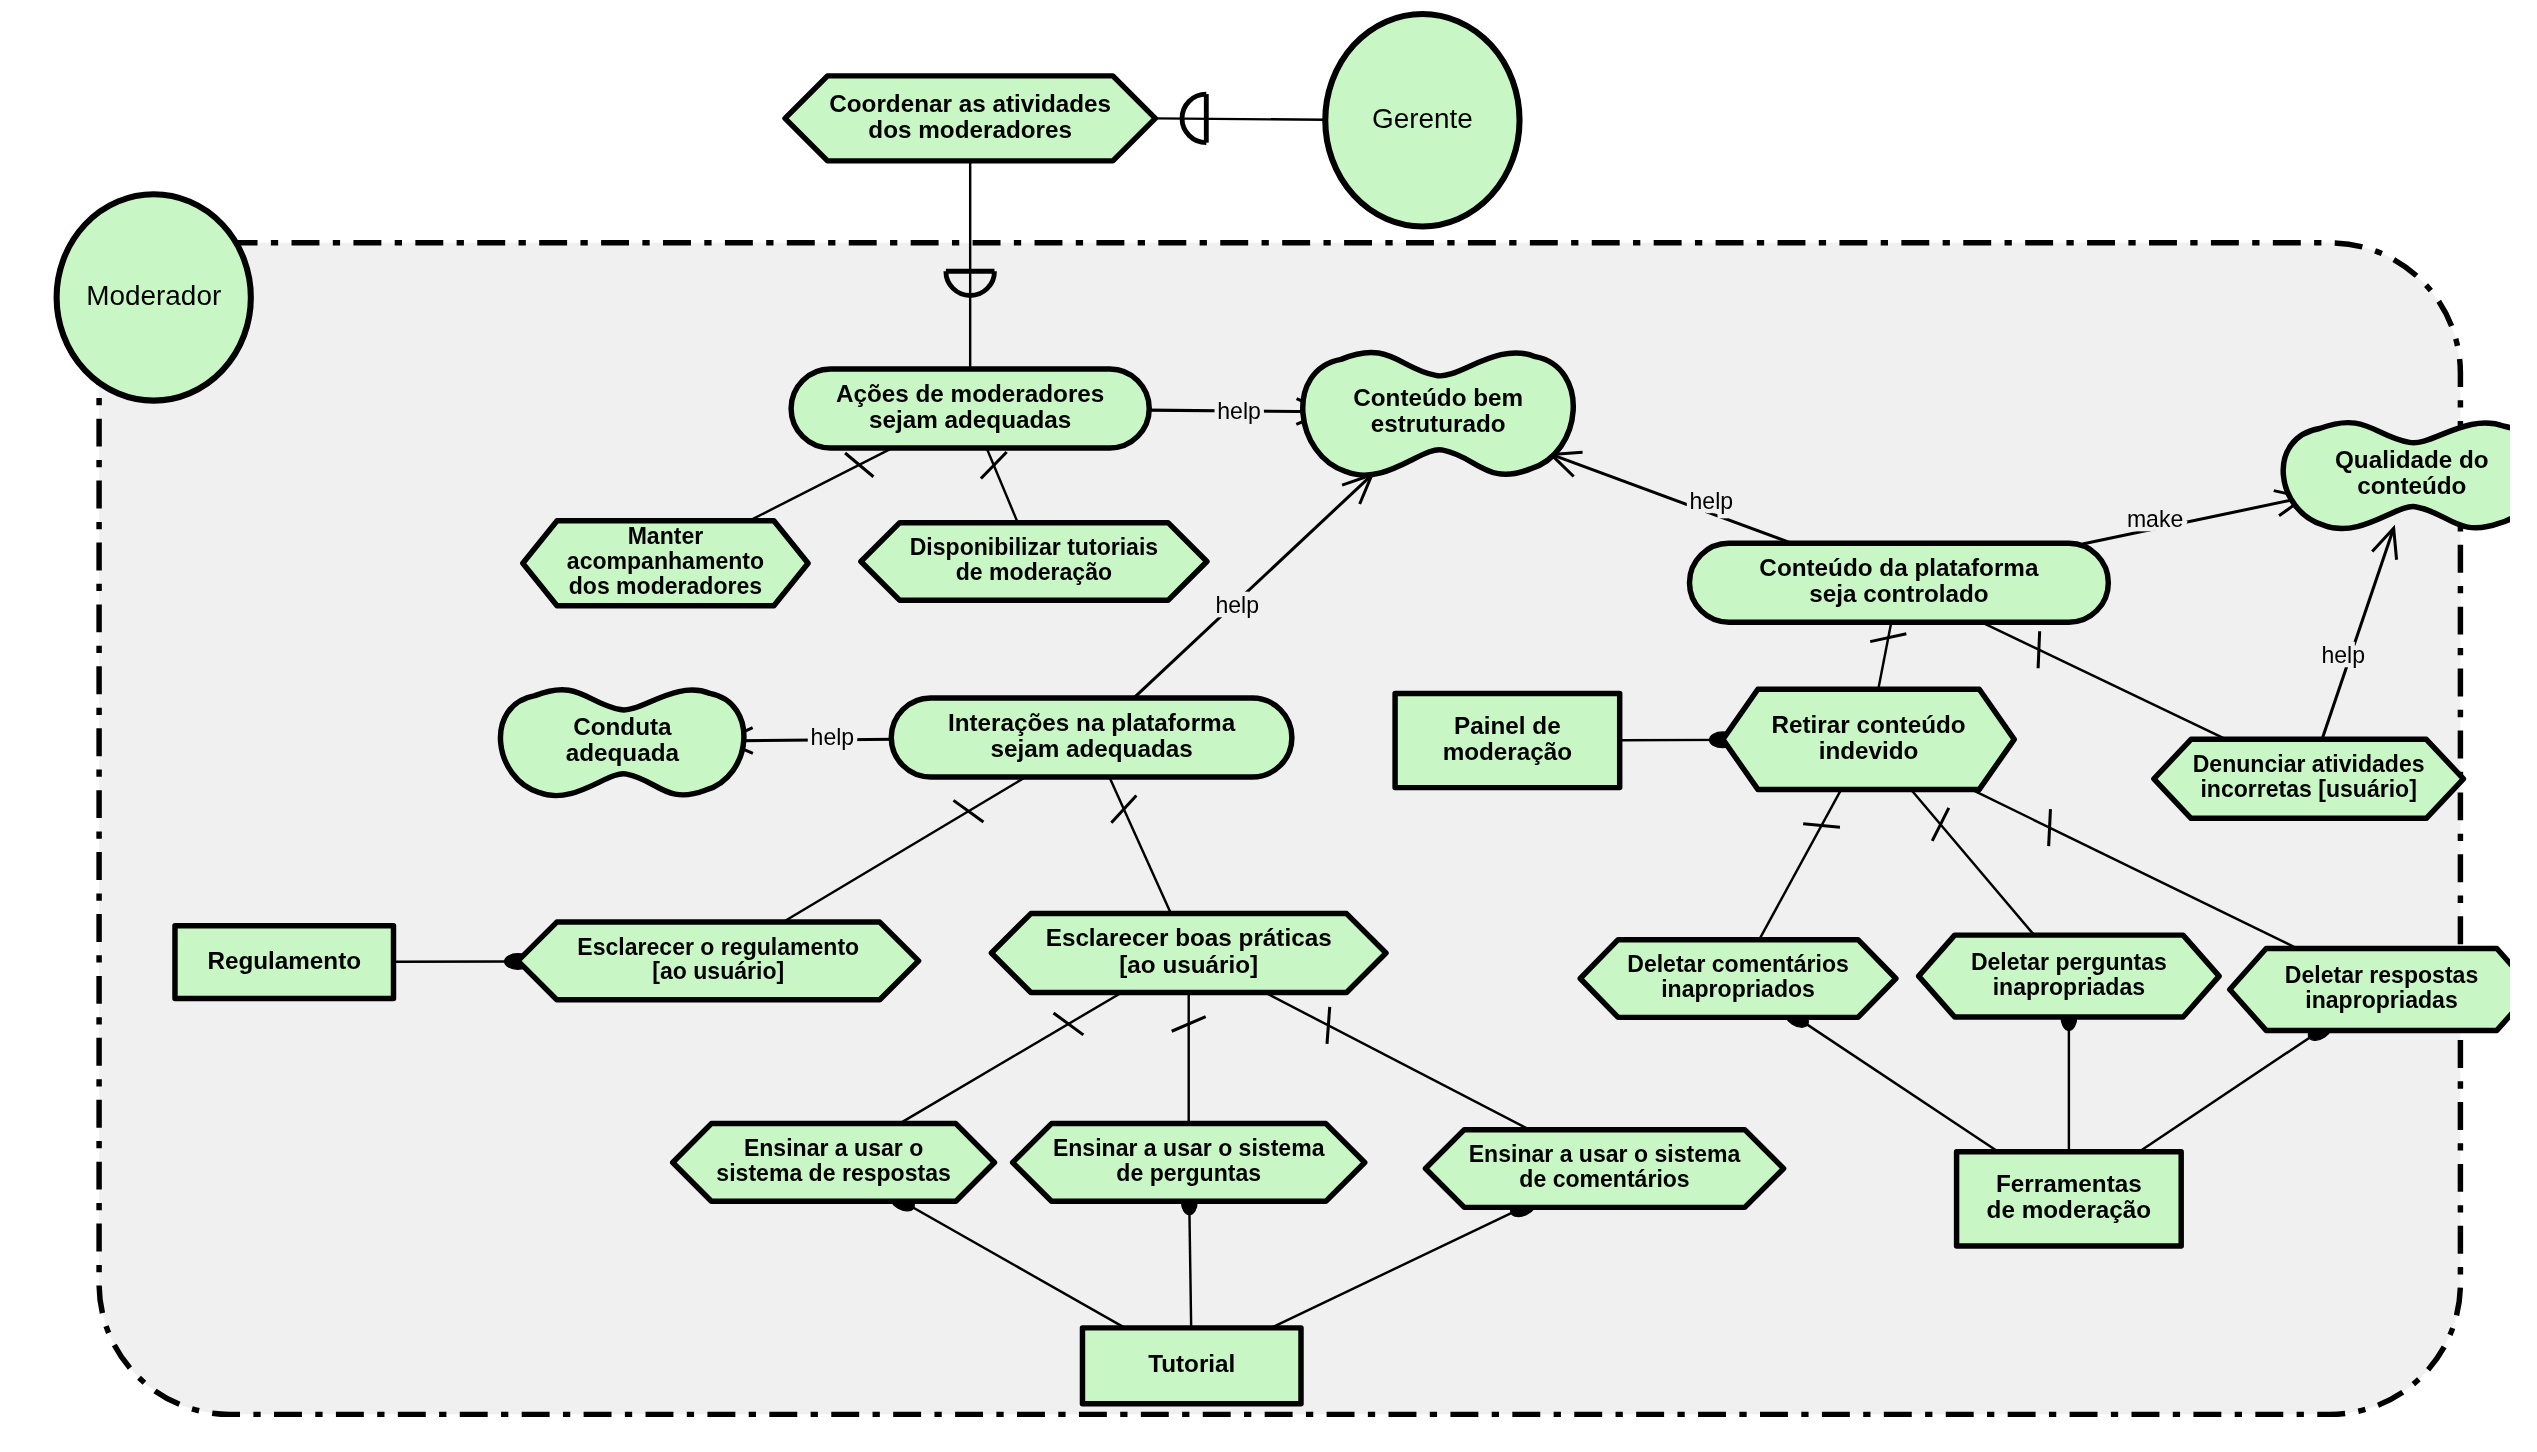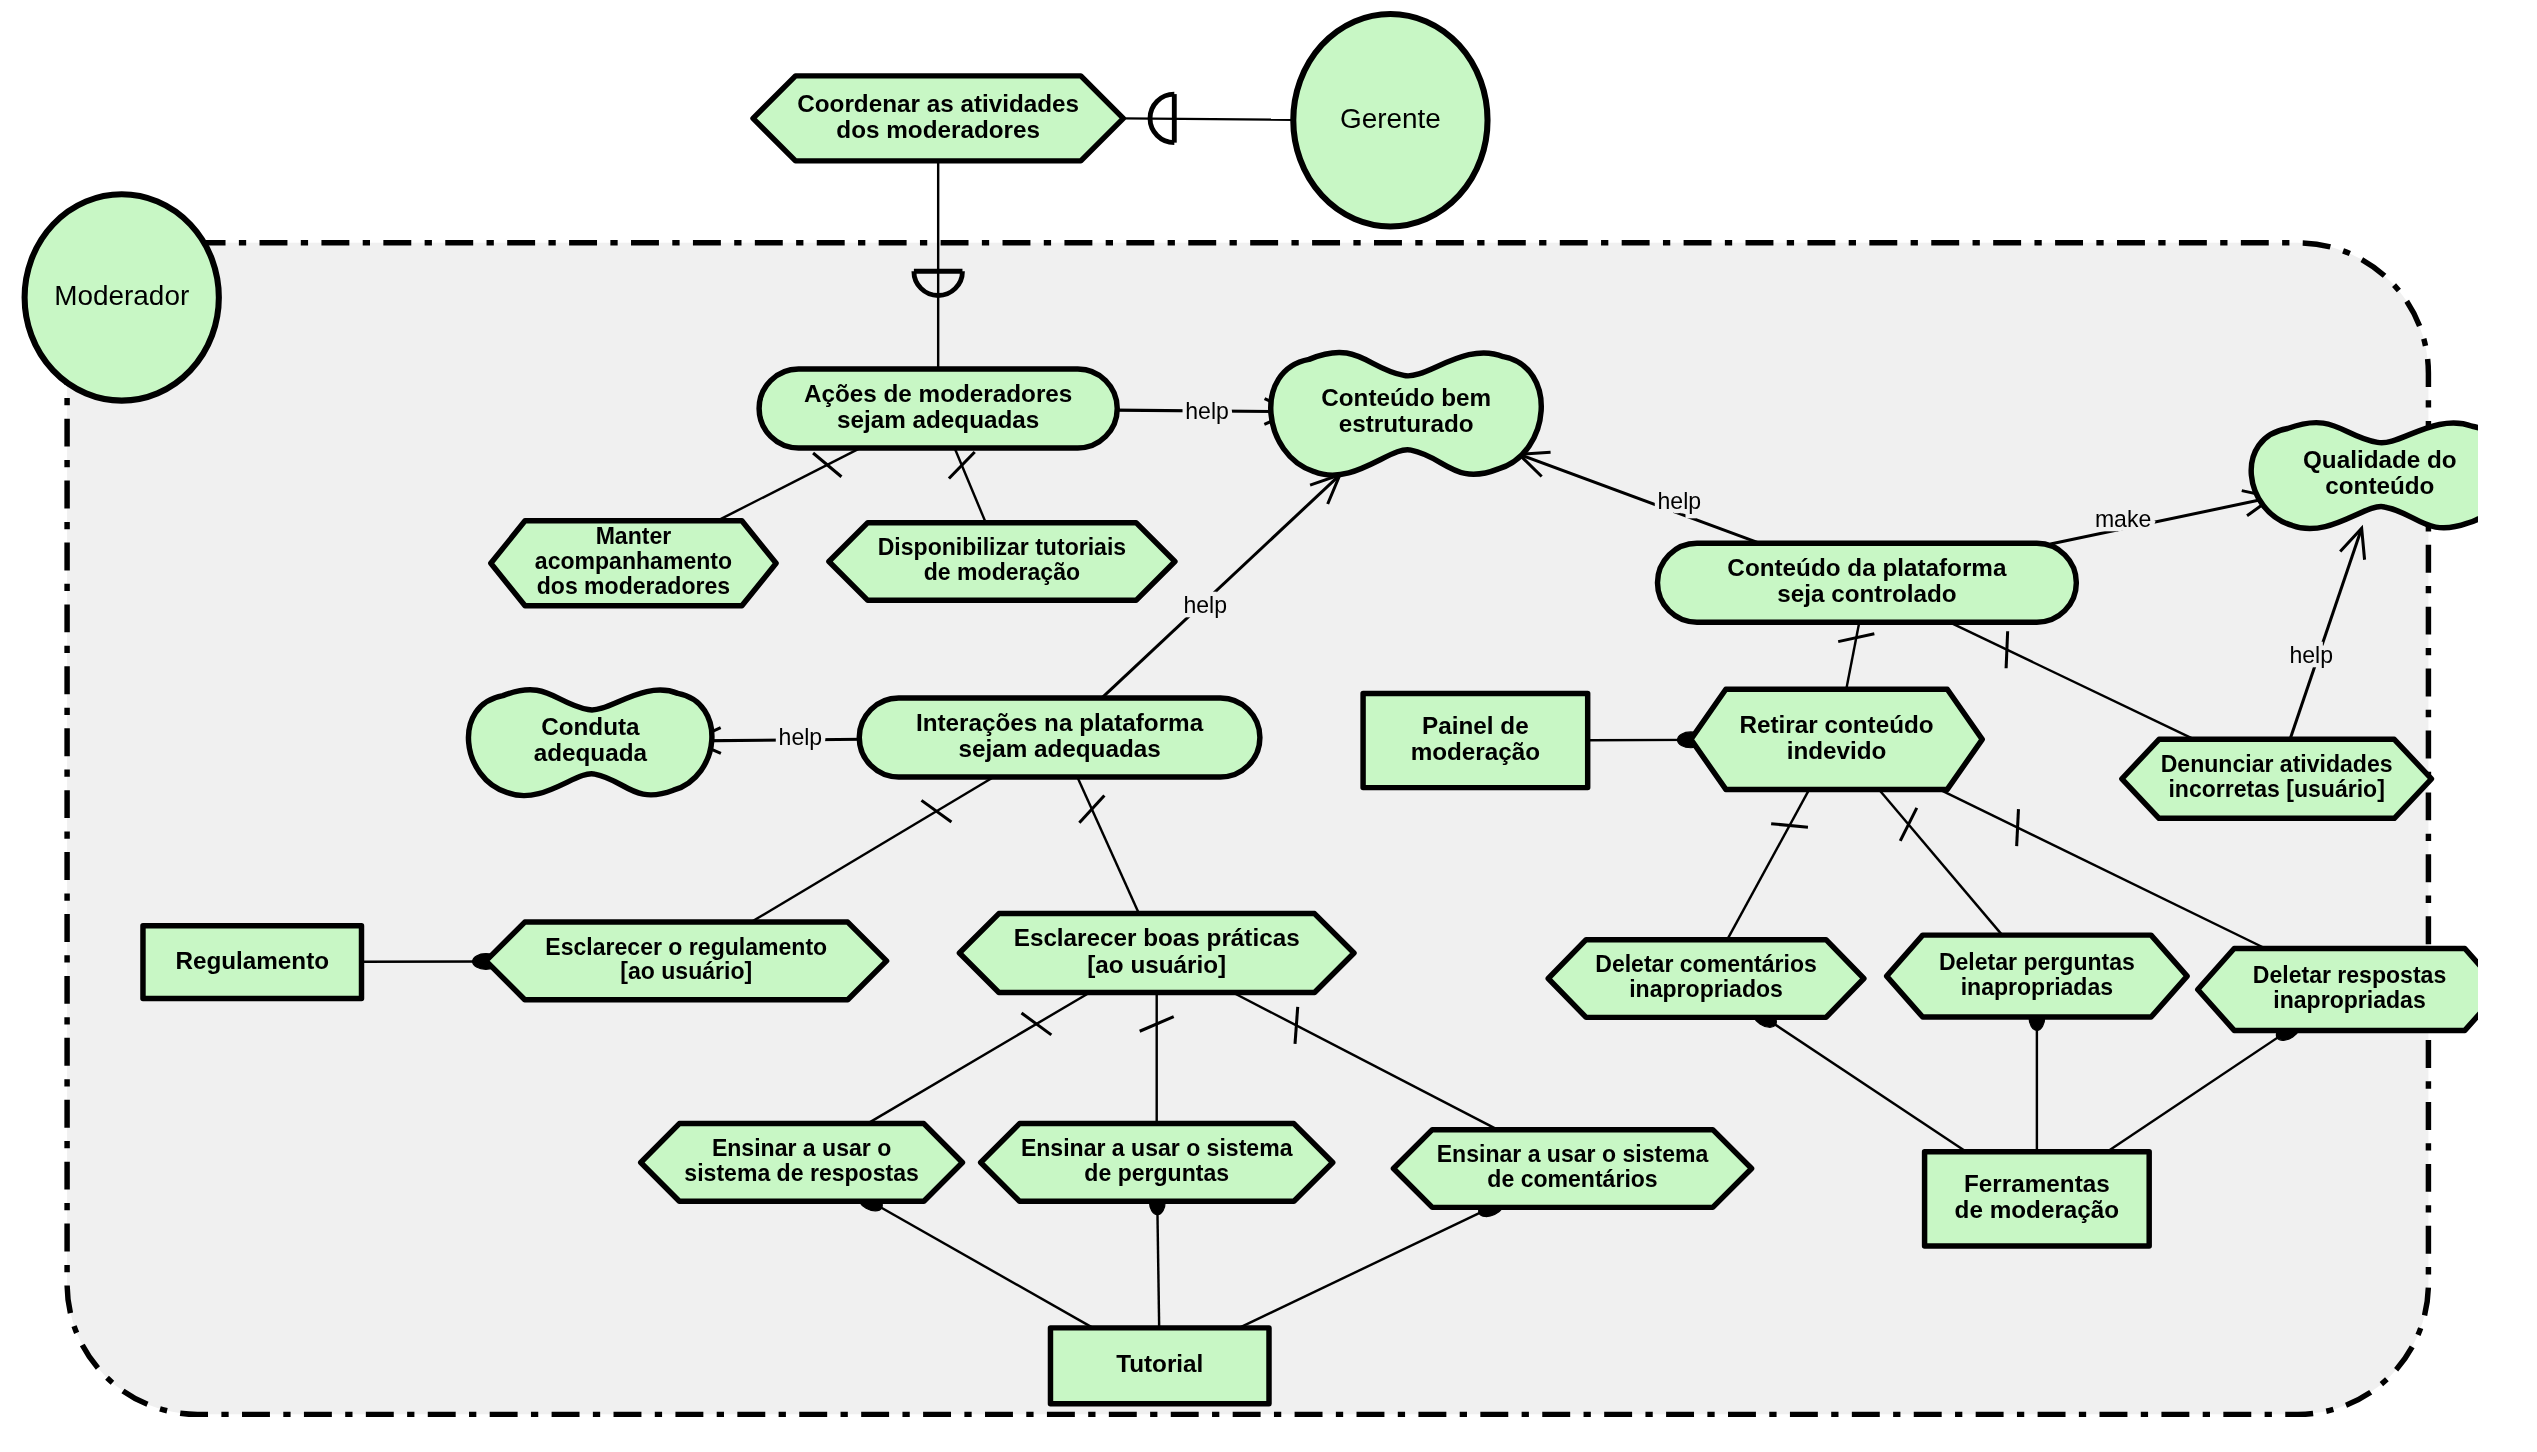--- a/index.html
+++ b/index.html
@@ -1,17 +1,17 @@
 <!DOCTYPE html>
 <html style="font-size:9.7px"><head>
 <meta charset="utf-8">
 <style>
   html,body{margin:0;padding:0;background:#ffffff;}
   body{font-family:"Liberation Sans",sans-serif;}
-  #stage{position:relative;width:2478px;height:1452px;background:#ffffff;overflow:hidden;}
+  #stage{position:relative;width:2478px;height:1452px;background:#ffffff;overflow:hidden;margin-left:32px;}
   svg{display:block;}
   .nodeLabel{
     font-family:"Liberation Sans",sans-serif;
     font-weight:bold;
     fill:#000000;
     text-anchor:middle;
     dominant-baseline:middle;
   }
   .actorLabel{
     font-family:"Liberation Sans",sans-serif;

